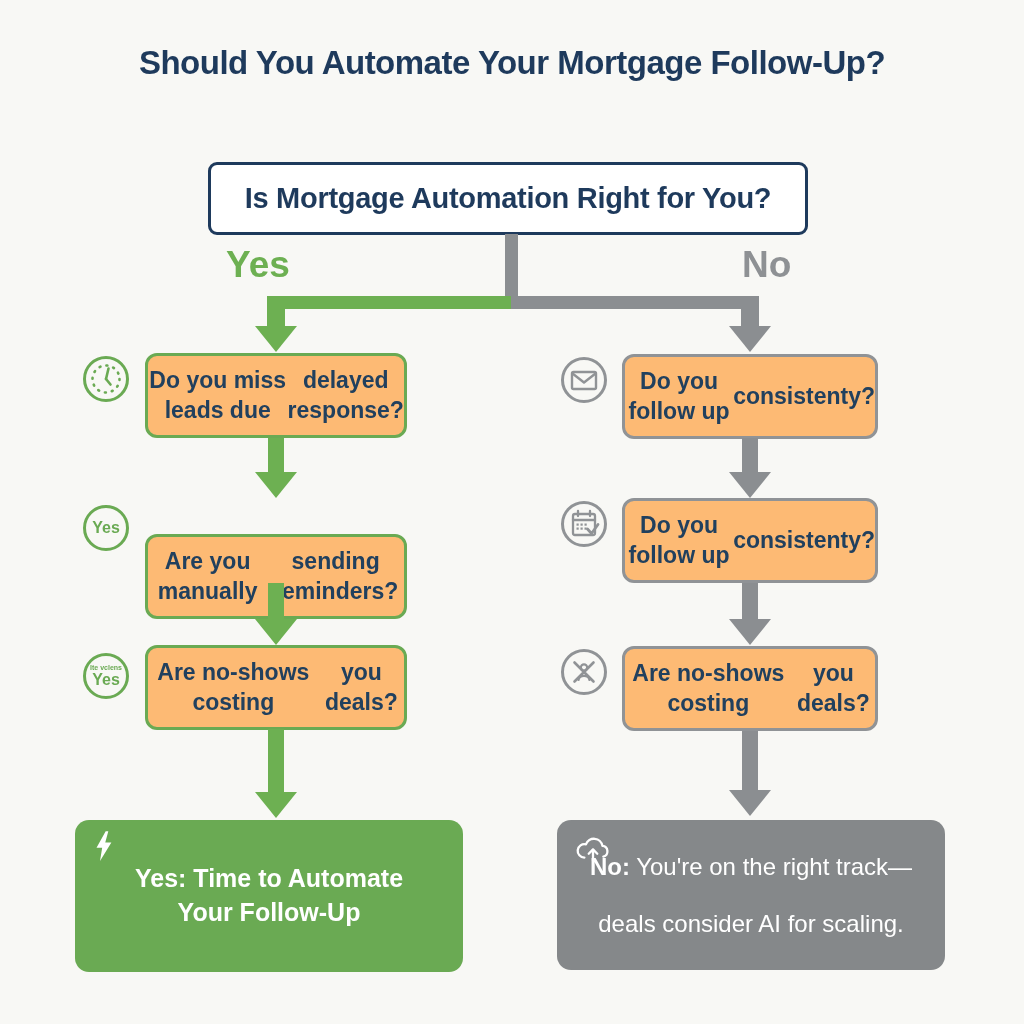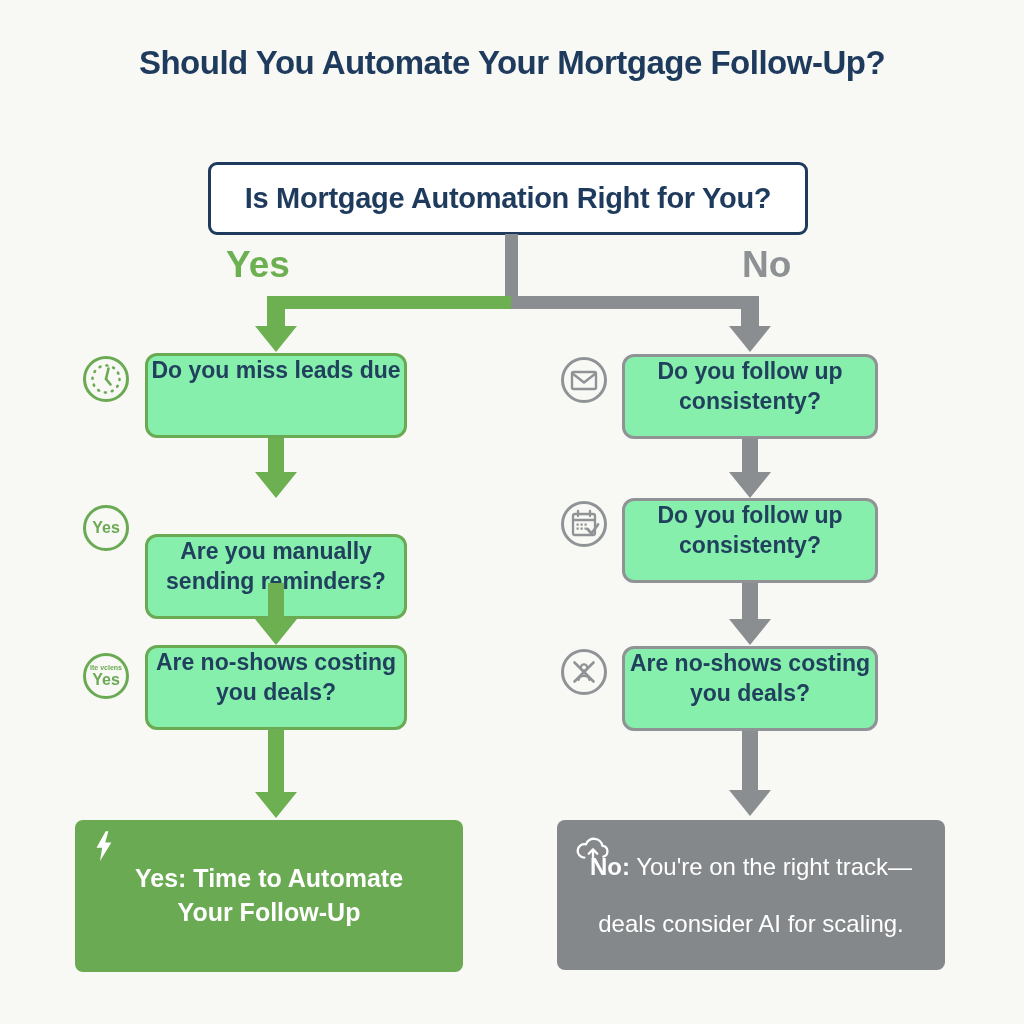--- a/index.html
+++ b/index.html
@@ -29,34 +29,34 @@
   .yes-label{left:226px;top:244px;color:var(--green-bright);}
   .no-label{left:742px;top:244px;color:#8e9194;}
 
   .bar{position:absolute;}
   .g-fill{background:var(--green-bright);}
   .n-fill{background:var(--gray);}
   .tri{position:absolute;width:0;height:0;border-left:21px solid transparent;border-right:21px solid transparent;}
   .tri.g-tri{border-top:26px solid var(--green-bright);}
   .tri.n-tri{border-top:26px solid var(--gray);}
 
-  .qbox{position:absolute;background:#86efac;border-radius:12px;
-        display:flex;flex-direction:column;align-items:center;
+  .qbox{position:absolute;background:#fdba74;border-radius:12px;
+        display:flex;flex-direction:row;align-items:center;justify-content:center;
         font-size:23px;font-weight:600;color:var(--text);line-height:1.3;text-align:center;}
   .qbox.gb{border:3px solid var(--green);}
   .qbox.nb{border:3px solid var(--gray-border);}
 
   .icircle{position:absolute;width:46px;height:46px;border-radius:50%;
            display:flex;flex-direction:column;align-items:center;justify-content:center;}
   .icircle.gb{border:3px solid var(--green);color:var(--green);}
   .icircle.nb{border:3px solid var(--gray-border);color:var(--gray-border);}
   .ic-yes{font-size:16px;font-weight:600;line-height:1;}
   .ic-tiny{font-size:7px;font-weight:600;line-height:1;margin-bottom:1px;}
 
-  .result{position:absolute;width:388px;border-radius:8px;color:#fff;
+  .result{position:absolute;width:388px;border-radius:14px;color:#fff;
           display:flex;flex-direction:column;align-items:center;justify-content:center;
           text-align:center;}
   .result.green{left:75px;top:820px;height:152px;background:var(--green);
                 font-size:25px;font-weight:700;line-height:1.35;}
   .result.gray{left:557px;top:820px;height:150px;background:var(--gray-fill);
                font-size:24px;font-weight:400;line-height:1.38;gap:24px;}
   .result.gray b{font-weight:700;}
   .corner-icon{position:absolute;left:18px;top:10px;}
   svg{display:block;}
 </style>
@@ -124,20 +124,21 @@
   <div class="icircle nb" style="left:561px;top:649px;">
     <svg width="40" height="40" viewBox="0 0 40 40" fill="none" stroke="currentColor" stroke-linecap="round">
       <circle cx="20" cy="15.5" r="3.2" stroke-width="2.2"></circle>
       <path d="M14.5 28 C15.5 22.5 24.5 22.5 25.5 28" stroke-width="2.2"></path>
       <path d="M10.5 10.5 L29.5 29.5 M29.5 10.5 L10.5 29.5" stroke-width="2.6"></path>
     </svg>
   </div>
 
   <div class="qbox gb" style="left:145px;top:353px;width:262px;height:85px;">
     <span>Do you miss leads due</span>
+    <span>delayed response?</span>
   </div>
   <div class="qbox gb" style="left:145px;top:498px;width:262px;height:85px;margin-top:36px;">
     <span>Are you manually</span>
     <span>sending reminders?</span>
   </div>
   <div class="qbox gb" style="left:145px;top:645px;width:262px;height:85px;">
     <span>Are no-shows costing</span>
     <span>you deals?</span>
   </div>
 

